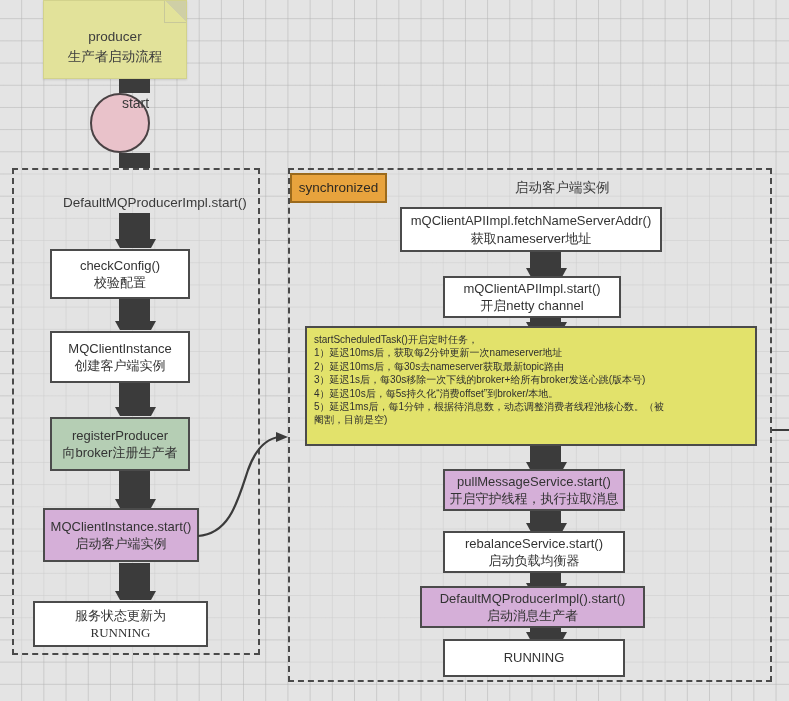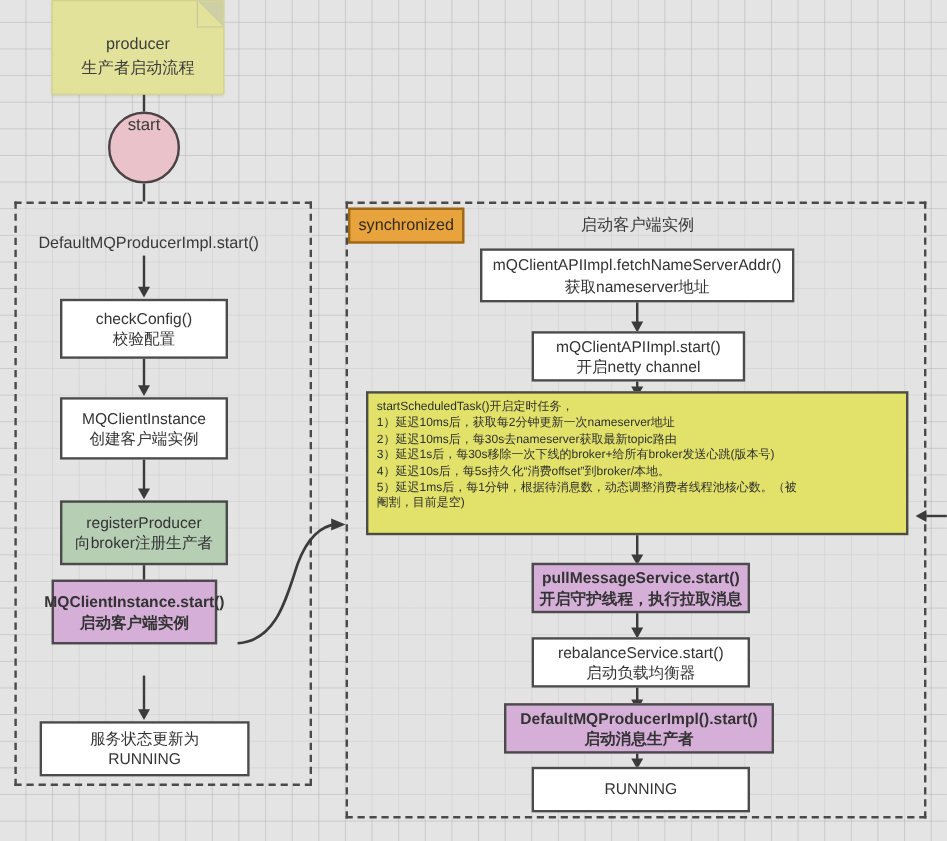--- a/index.html
+++ b/index.html
@@ -12,21 +12,21 @@
   #canvas{
     position:relative;
     width:789px;height:701px;
     background-color:#e4e4e4;
     background-image:
       linear-gradient(to right, rgba(180,180,180,.55) 1px, transparent 1px),
       linear-gradient(to bottom, rgba(180,180,180,.55) 1px, transparent 1px);
     background-size:22.2px 22.2px;
     background-position:-1px -4px;
   }
-  .abs{position:absolute;box-sizing:border-box;}
+  .abs{position:absolute;box-sizing:border-box;padding-left:31px;}
 
   
   .group{
     border:2.5px dashed #4a4a4a;
     background:rgba(226,226,226,.55);
   }
   .group-label{
     font-size:13.5px;color:#3a3a3a;white-space:nowrap;
   }
 
@@ -62,21 +62,21 @@
     background:#ffffff;
     display:flex;flex-direction:column;
     align-items:center;justify-content:center;
     text-align:center;
     font-size:13px;color:#333;
     line-height:1.32;
     padding:2px 4px;
   }
   .box .l1,.box .l2{display:block;white-space:nowrap;}
   .box.green{background:#b5ceb4;}
-  .box.purple{background:#d5afd8;font-weight:bold;}
+  .box.purple{background:#d5afd8;}
   .box.orange{
     background:#e8a33d;border:2px solid #9b6a1c;
     font-size:13.5px;color:#2f2a22;
   }
 
   
   .yellowbox{
     border:2px solid #4b4b4b;
     background:#e2e26b;
     font-size:10px;color:#2f2f2f;
@@ -147,29 +147,29 @@
   <div class="abs arrowhead" style="left:114.5px;top:407px;"></div>
 
   <div class="abs box green" style="left:50px;top:417px;width:140px;height:54px;">
     <span class="l1">registerProducer</span>
     <span class="l2">向broker注册生产者</span>
   </div>
 
   <div class="abs vline" style="left:119px;top:471px;height:30px;"></div>
   <div class="abs arrowhead" style="left:114.5px;top:499px;"></div>
 
-  <div class="abs box purple" style="left:43px;top:483px;width:138px;height:54px;">
+  <div class="abs box purple" style="left:43px;top:508px;width:156px;height:54px;">
     <span class="l1">MQClientInstance.start()</span>
     <span class="l2">启动客户端实例</span>
   </div>
 
   <div class="abs vline" style="left:119px;top:563px;height:30px;"></div>
   <div class="abs arrowhead" style="left:114.5px;top:591px;"></div>
 
-  <div class="abs box" style="left:33px;top:601px;width:175px;height:46px;">
+  <div class="abs box" style="left:33px;top:601px;width:175px;height:46px;font-family:Liberation Serif, serif;">
     <span class="l1">服务状态更新为</span>
     <span class="l2">RUNNING</span>
   </div>
 
   <div class="abs group" style="left:288px;top:168px;width:484px;height:514px;"></div>
 
   <div class="abs box orange" style="left:290px;top:173px;width:97px;height:30px;">
     <span class="l1">synchronized</span>
   </div>
 

